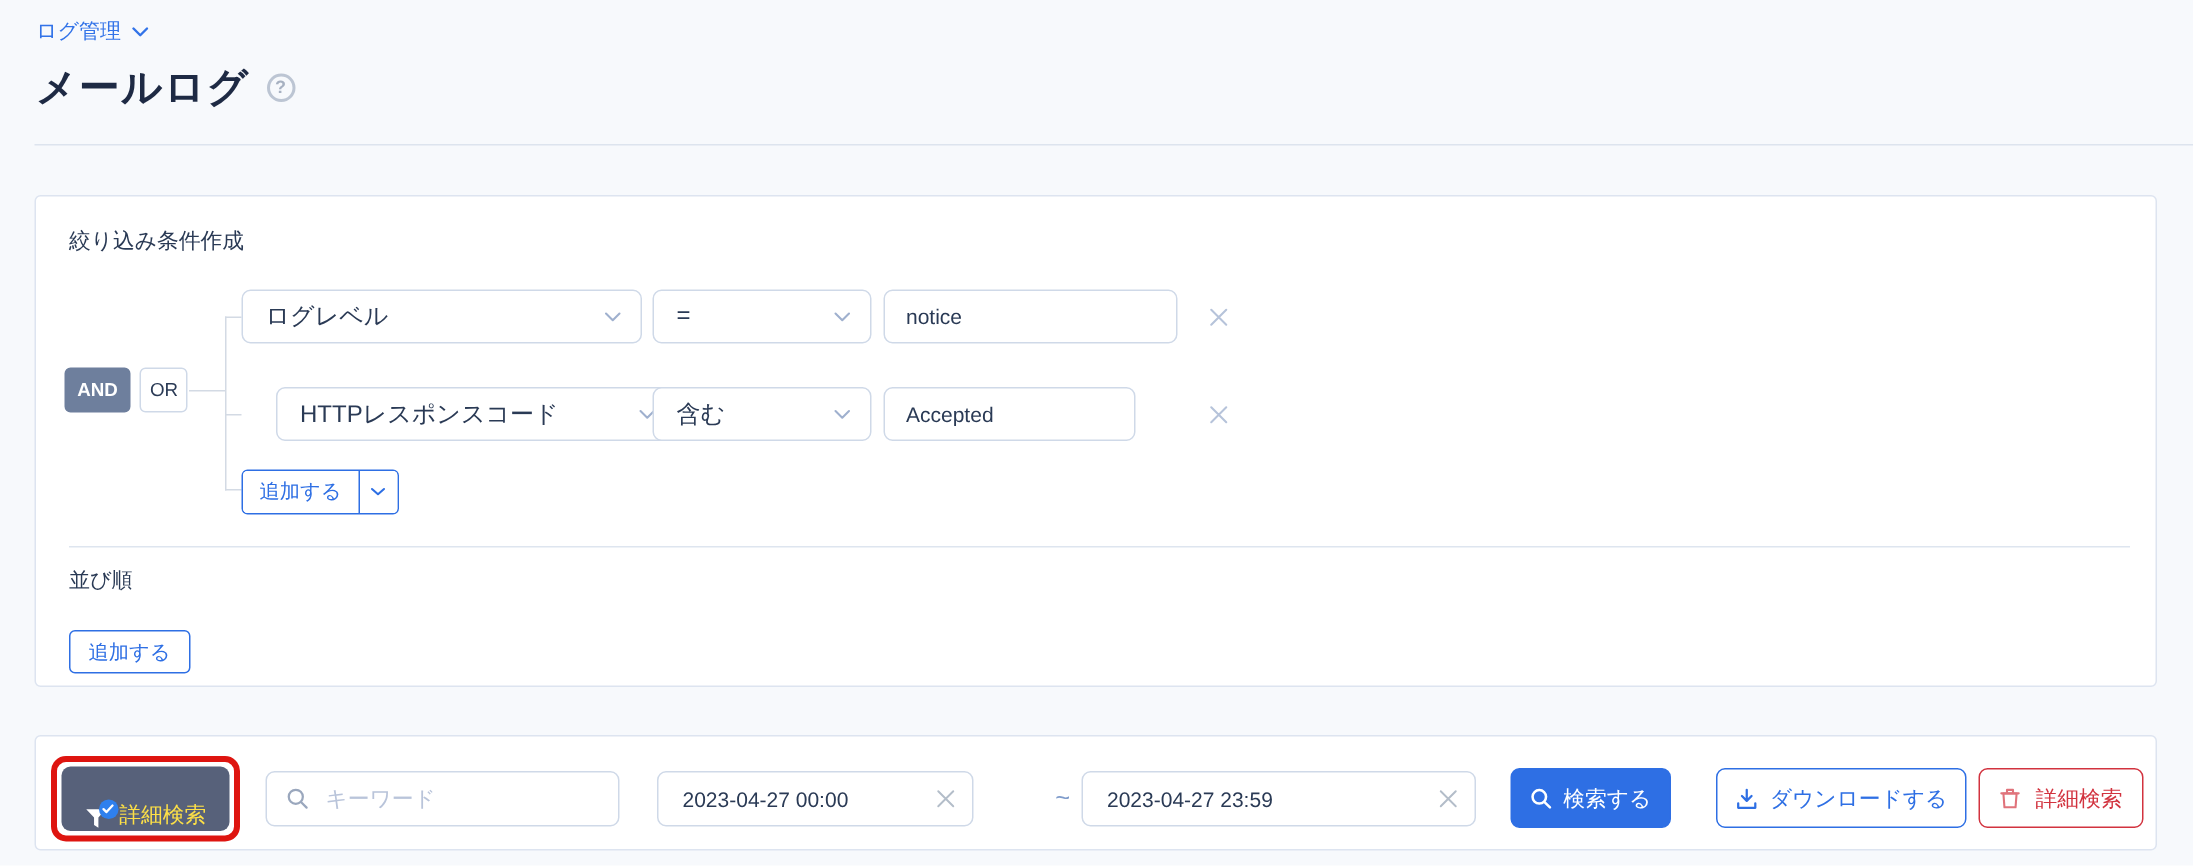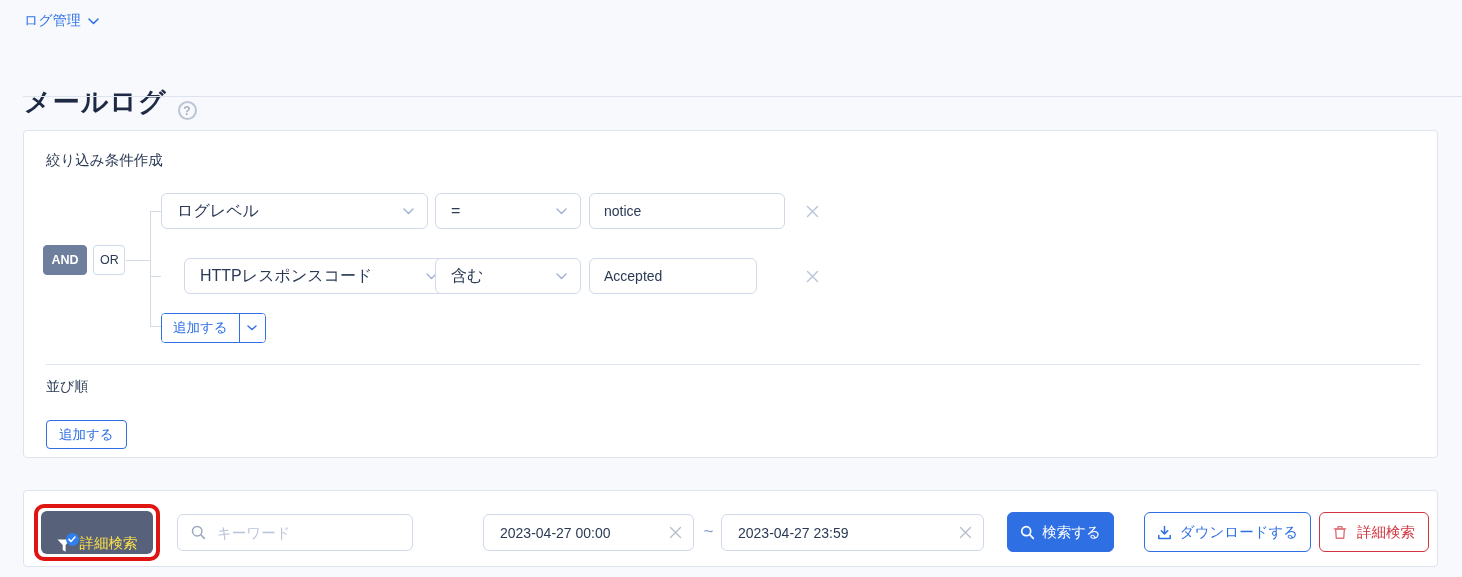--- a/index.html
+++ b/index.html
@@ -3,21 +3,21 @@
 <meta charset="utf-8">
 <style>
   html,body{margin:0;padding:0;}
   body{
     width:1462px;height:577px;position:relative;overflow:hidden;
     background:#f7f9fc;color:#2a3a55;
     font-family:"Liberation Sans","DejaVu Sans",sans-serif;
   }
   .breadcrumb{position:absolute;left:24px;top:12px;display:flex;align-items:center;gap:7px;
     color:#3273e8;font-size:14px;cursor:pointer;}
-  .title-row{position:absolute;left:24px;top:40px;display:flex;align-items:flex-end;gap:11px;margin-top:44px;}
+  .title-row{position:absolute;left:24px;top:40px;display:flex;align-items:center;gap:11px;}
   .page-title{margin:0;font-size:27px;font-weight:bold;color:#1e2a44;letter-spacing:1px;}
   .help-icon{width:19px;height:19px;border:2px solid #bcc5d3;color:#a7b1c1;border-radius:50%;
     font-size:12px;font-weight:bold;display:flex;align-items:center;justify-content:center;box-sizing:border-box;}
   .header-divider{position:absolute;left:23px;right:0;top:96px;height:1px;background:#dde4ee;}
 
   .panel{position:absolute;left:23px;background:#fff;border:1px solid #dde4f0;border-radius:4px;box-sizing:border-box;}
   .filter-panel{top:130px;width:1415px;height:328px;}
   .panel-label{position:absolute;left:22px;top:20px;font-size:14.5px;color:#2a3a55;}
 
   .logic-btn{position:absolute;top:114px;height:30px;border-radius:4px;font-size:12.5px;
@@ -56,21 +56,21 @@
     display:flex;align-items:center;justify-content:center;}
 
   .keyword-wrap{position:absolute;left:153px;top:23px;width:236px;height:37px;border:1px solid #cfd9e8;
     border-radius:6px;display:flex;align-items:center;gap:9px;padding:0 13px;box-sizing:border-box;background:#fff;}
   .keyword-input{border:none;outline:none;flex:1;min-width:0;font-size:14.5px;color:#2a3a55;font-family:inherit;background:transparent;}
   ::placeholder{color:#b9c4da;opacity:1;}
   .search-glyph{color:#9aa7bd;display:flex;}
 
   .date-wrap{position:absolute;top:23px;height:37px;border:1px solid #cfd9e8;border-radius:6px;background:#fff;
     display:flex;align-items:center;box-sizing:border-box;padding:0 11px 0 14px;gap:6px;}
-  .date-from{left:414px;width:211px;margin-left:45px;}
+  .date-from{left:414px;width:211px;}
   .date-to{left:697px;width:263px;}
   .date-input{border:none;outline:none;flex:1;min-width:0;font-size:14px;color:#2a3a55;font-family:inherit;background:transparent;}
   .clear-x{color:#b3bdc9;display:flex;cursor:pointer;}
   .tilde{position:absolute;left:671px;top:22px;width:27px;height:38px;display:flex;align-items:center;
     justify-content:center;color:#7f9ccb;font-size:17px;}
 
   .btn{position:absolute;top:21px;height:40px;border-radius:6px;font-size:14.5px;display:flex;align-items:center;
     justify-content:center;box-sizing:border-box;font-family:inherit;cursor:pointer;}
   .search-btn{left:983px;width:107px;background:#2e6fe4;border:1px solid #2e6fe4;color:#fff;gap:7px;}
   .download-btn{left:1120px;width:167px;background:#fff;border:1px solid #2e6fe4;color:#2e6fe4;gap:8px;}

